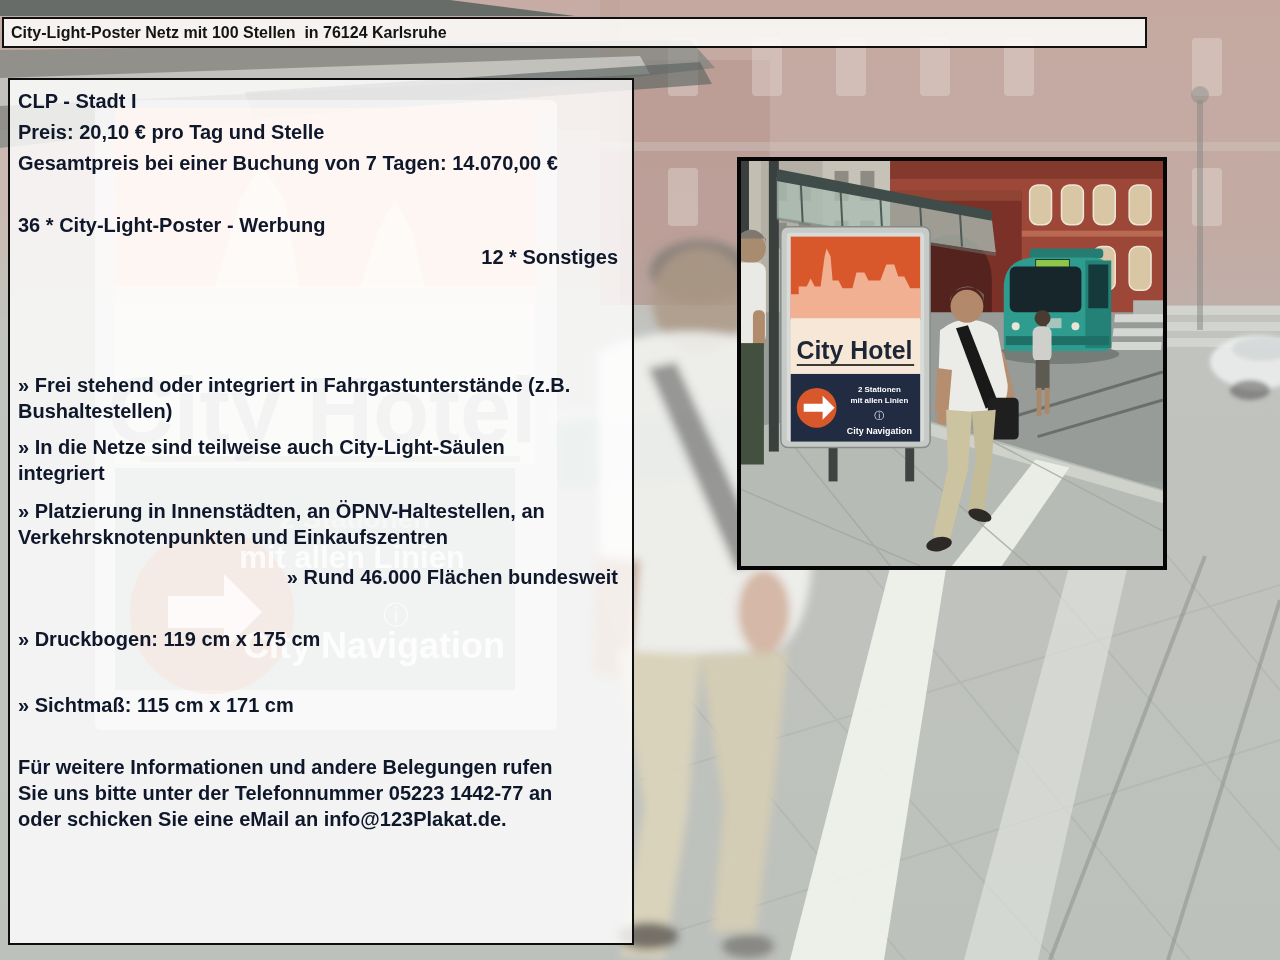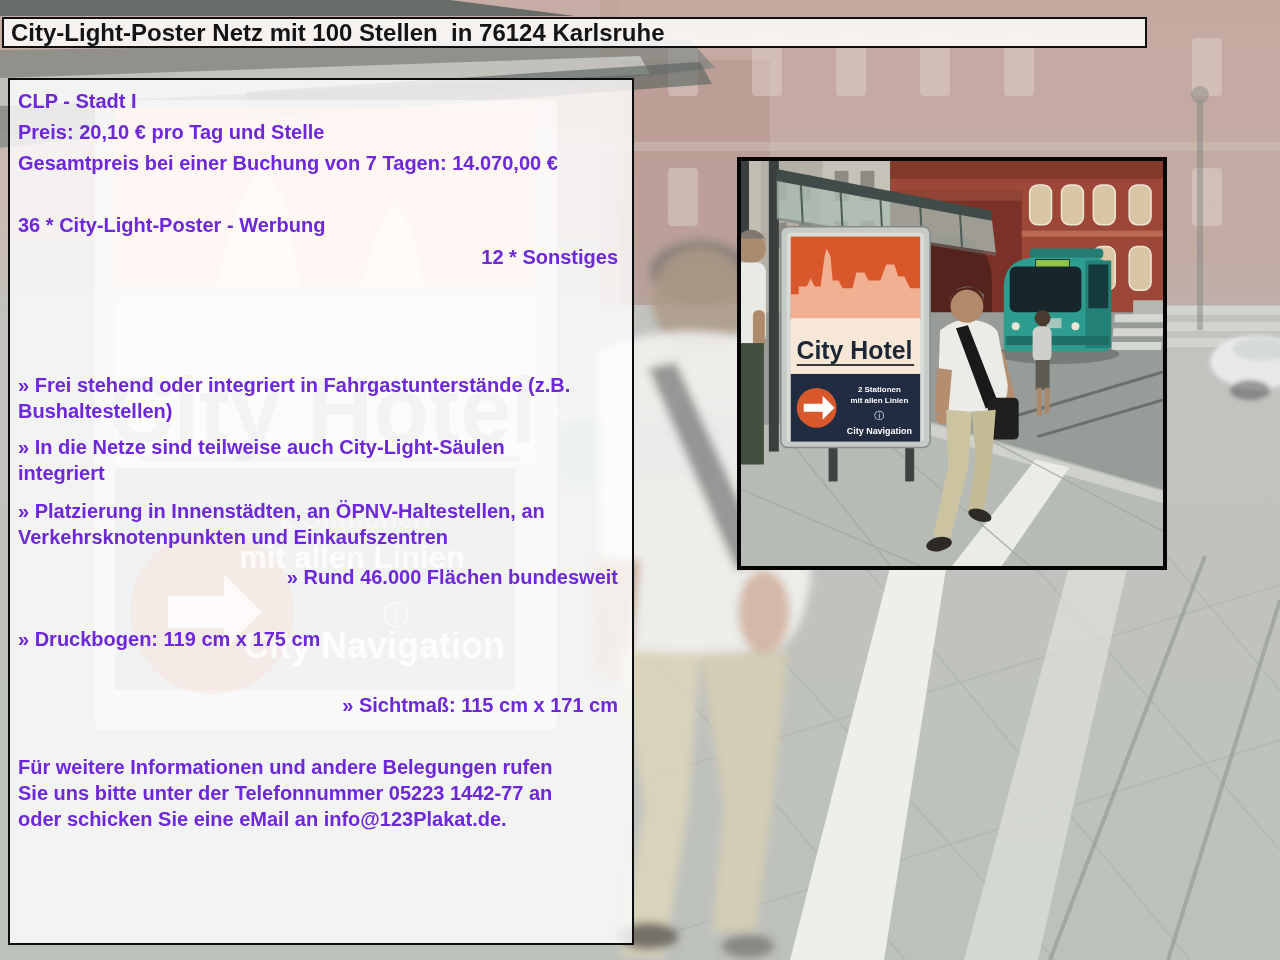--- a/index.html
+++ b/index.html
@@ -7,44 +7,44 @@
     position:relative;width:1280px;height:960px;overflow:hidden;
     font-family:"Liberation Sans",sans-serif;background:#b6b9b5;
   }
   .stage svg text{font-family:"Liberation Sans",sans-serif;}
   .bg{position:absolute;left:0;top:0;width:1280px;height:960px;}
   
   .titlebar{
     position:absolute;left:2px;top:17px;width:1145px;height:31px;
     background:rgba(252,252,251,0.88);border:2px solid #101010;box-sizing:border-box;
     display:flex;align-items:center;padding:0 7px;
-    font-weight:bold;font-size:24px;color:#141414;white-space:pre;
+    font-weight:bold;font-size:16px;color:#141414;white-space:pre;
   }
   
   .panel{
     position:absolute;left:8px;top:78px;width:626px;height:867px;
     background:rgba(255,255,255,0.80);border:2px solid #0e0e0e;box-sizing:border-box;
   }
   .t{
     position:absolute;left:8px;width:600px;
-    font-weight:bold;font-size:20px;line-height:26px;color:#6d28d9;
+    font-weight:bold;font-size:20px;line-height:26px;color:#0f172a;
     white-space:pre-line;
   }
   .t.product{top:8px;}
   .t.price{top:39px;}
   .t.total{top:70px;}
   .t.alloc1{top:132px;}
   .t.alloc2{top:164px;text-align:right;}
   .t.heading{top:228px;}
   .t.b1{top:292px;}
   .t.b2{top:354px;}
   .t.b3{top:418px;}
   .t.b4{top:484px;text-align:right;}
   .t.b5{top:546px;}
-  .t.b6{top:612px;text-align:right;}
+  .t.b6{top:612px;}
   .t.contact{top:674px;}
   
   .photo{
     position:absolute;left:737px;top:157px;width:430px;height:413px;margin:0;
     border:4px solid #060606;box-sizing:border-box;background:#9aa09c;
   }
   .photo svg{display:block;width:100%;height:100%;}
 </style>
 </head>
 <body>

